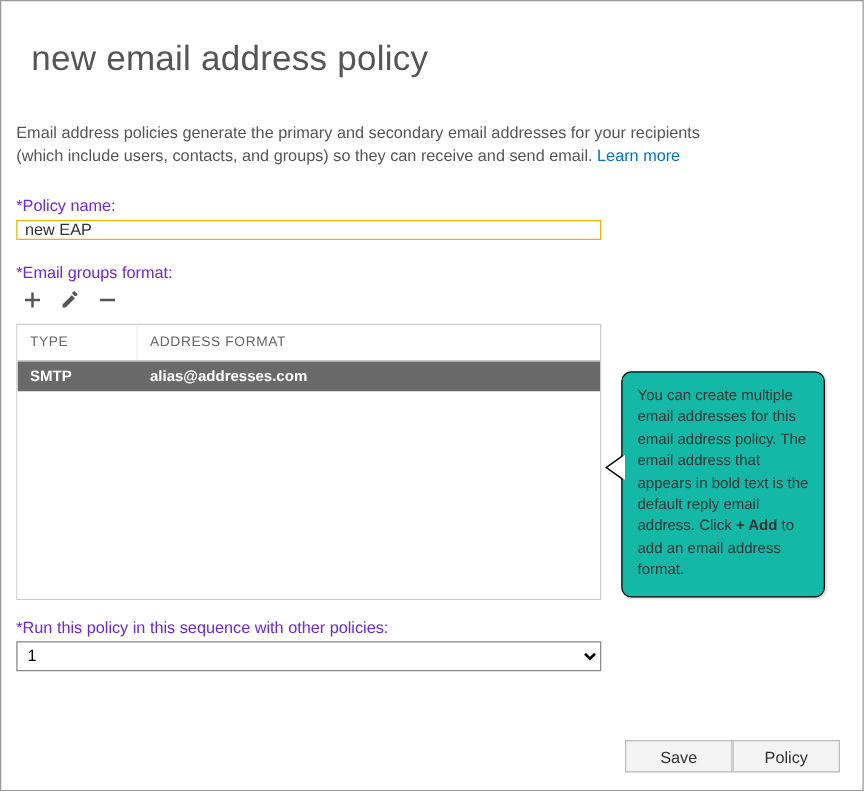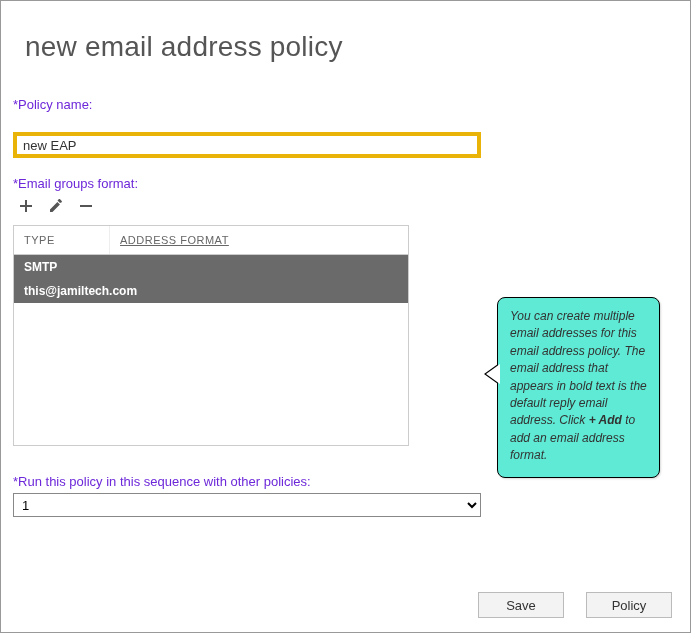--- a/index.html
+++ b/index.html
@@ -44,96 +44,93 @@
     }
     .intro a { color: #0072c6; text-decoration: none; }
     .field-label {
       font-size: 13px;
       color: #6d28d9;
       margin-bottom: 4px;
       display: block;
     }
     .text-input {
       width: 468px;
-      height: 26px;
-      border: 4px solid #eab308;
+      height: 16px;
+      border: 1px solid #eab308;
       padding: 2px 6px;
       font-size: 13px;
       font-family: inherit;
       color: #333;
       margin-bottom: 18px;
-      margin-top: 16px;
     }
     .icon-toolbar {
       display: flex;
       gap: 12px;
       align-items: center;
       margin: 6px 0 10px 4px;
     }
     .icon-btn {
       width: 18px; height: 18px;
       display: inline-flex;
       align-items: center; justify-content: center;
       cursor: pointer;
       color: #555;
     }
     .table-box {
-      width: 396px;
+      width: 468px;
       border: 1px solid #ccc;
     }
     .thead {
       display: flex;
       background: #fff;
       border-bottom: 1px solid #ccc;
     }
     .th {
       padding: 8px 10px;
       font-size: 11px;
       color: #666;
       letter-spacing: 0.5px;
     }
     .th.col-type { width: 96px; border-right: 1px solid #eee; }
-    .th.col-fmt { flex: 1; text-decoration: underline; }
+    .th.col-fmt { flex: 1; }
     .tbody { height: 190px; overflow: auto; background: #fff; }
     .trow {
       display: flex;
       background: #6a6a6a;
       color: #fff;
       font-size: 12px;
-      flex-direction: column;
     }
     .td { padding: 5px 10px; }
     .td.col-type { width: 96px; font-weight: 700; }
     .td.col-fmt { flex: 1; font-weight: 700; }
 
-    .seq-row { margin-top: 28px; }
+    .seq-row { margin-top: 14px; }
     .select {
       width: 468px;
       height: 24px;
       border: 1px solid #888;
       font-size: 13px;
       font-family: inherit;
       padding: 1px 4px;
       background: #fff;
     }
 
     .tooltip {
       position: absolute;
       left: 496px;
       top: 296px;
       width: 163px;
       border: 1px solid #000;
       border-radius: 8px;
-      background: #5eead4;
+      background: #14b8a6;
       padding: 10px 12px 12px 12px;
       font-size: 12px;
       color: #333;
       line-height: 1.45;
       box-shadow: 1px 1px 2px rgba(0,0,0,0.15);
-      font-style: italic;
     }
     .tooltip::before,
     .tooltip::after {
       content: "";
       position: absolute;
       left: -14px;
       top: 66px;
       width: 0; height: 0;
       border-style: solid;
       border-width: 10px 14px 10px 0;
@@ -141,21 +138,21 @@
     .tooltip::before { border-color: transparent #000 transparent transparent; }
     .tooltip::after  { border-color: transparent #fff transparent transparent; left: -12px; }
 
     .tooltip .bold { font-weight: 700; }
 
     .footer {
       border-top: 0;
       padding: 10px 18px 14px 0;
       display: flex;
       justify-content: flex-end;
-      gap: 22px;
+      gap: 0;
       align-items: center;
     }
     .btn {
       width: 86px;
       height: 26px;
       border: 1px solid #bbb;
       background: #f3f3f3;
       font-size: 13px;
       color: #333;
       cursor: pointer;
@@ -169,20 +166,23 @@
   </style>
 </head>
 <body>
 
 <div class="window">
   <div class="content-wrap">
     <div class="content-inner">
 
       <h1 class="page-title">new email address policy</h1>
 
+      <p class="intro">
+        <span>Email address policies generate the primary and secondary email addresses for your recipients (which include users, contacts, and groups) so they can receive and send email. </span><a href="#">Learn more</a>
+      </p>
 
       <label class="field-label">*Policy name:</label>
       <input class="text-input" type="text" value="new EAP" style="">
 
       <label class="field-label">*Email groups format:</label>
 
       <div class="icon-toolbar">
         <span class="icon-btn">
           <svg width="16" height="16" viewBox="0 0 16 16">
               <path d="M7 2h2v5h5v2H9v5H7V9H2V7h5z" fill="#555"></path>
@@ -201,21 +201,21 @@
       </div>
 
       <div class="table-box">
         <div class="thead">
           <div class="th col-type">TYPE</div>
           <div class="th col-fmt">ADDRESS FORMAT</div>
         </div>
         <div class="tbody">
           <div class="trow">
             <div class="td col-type">SMTP</div>
-            <div class="td col-fmt">this@jamiltech.com</div>
+            <div class="td col-fmt">alias@addresses.com</div>
           </div>
         </div>
       </div>
 
       <div class="seq-row">
         <label class="field-label">*Run this policy in this sequence with other policies:</label>
         <select class="select">
           <option>1</option>
         </select>
       </div>

